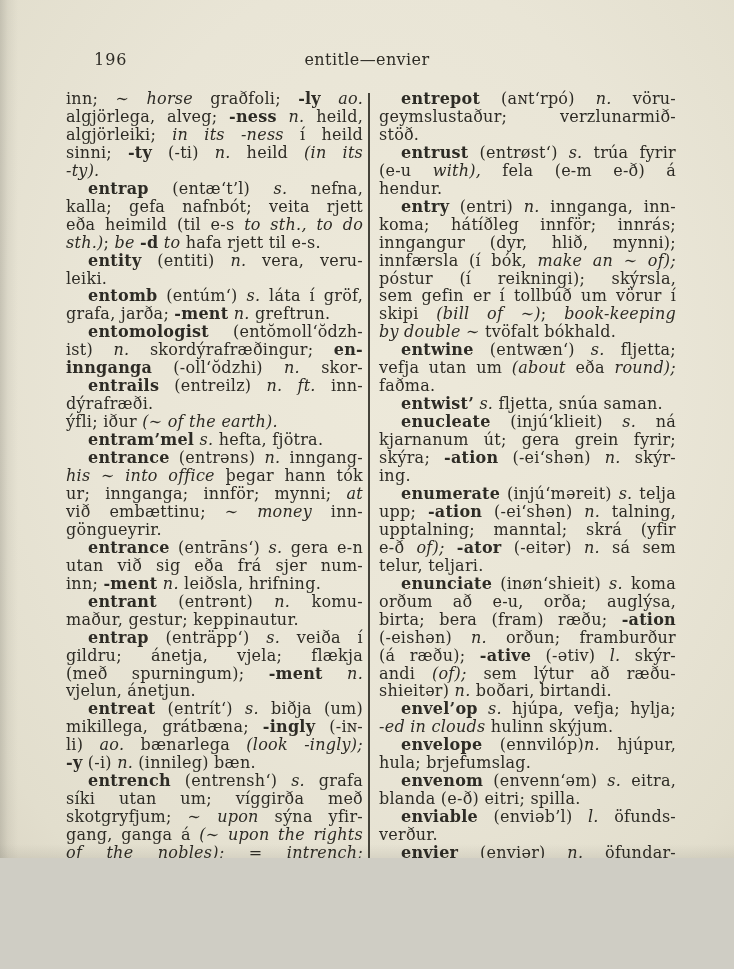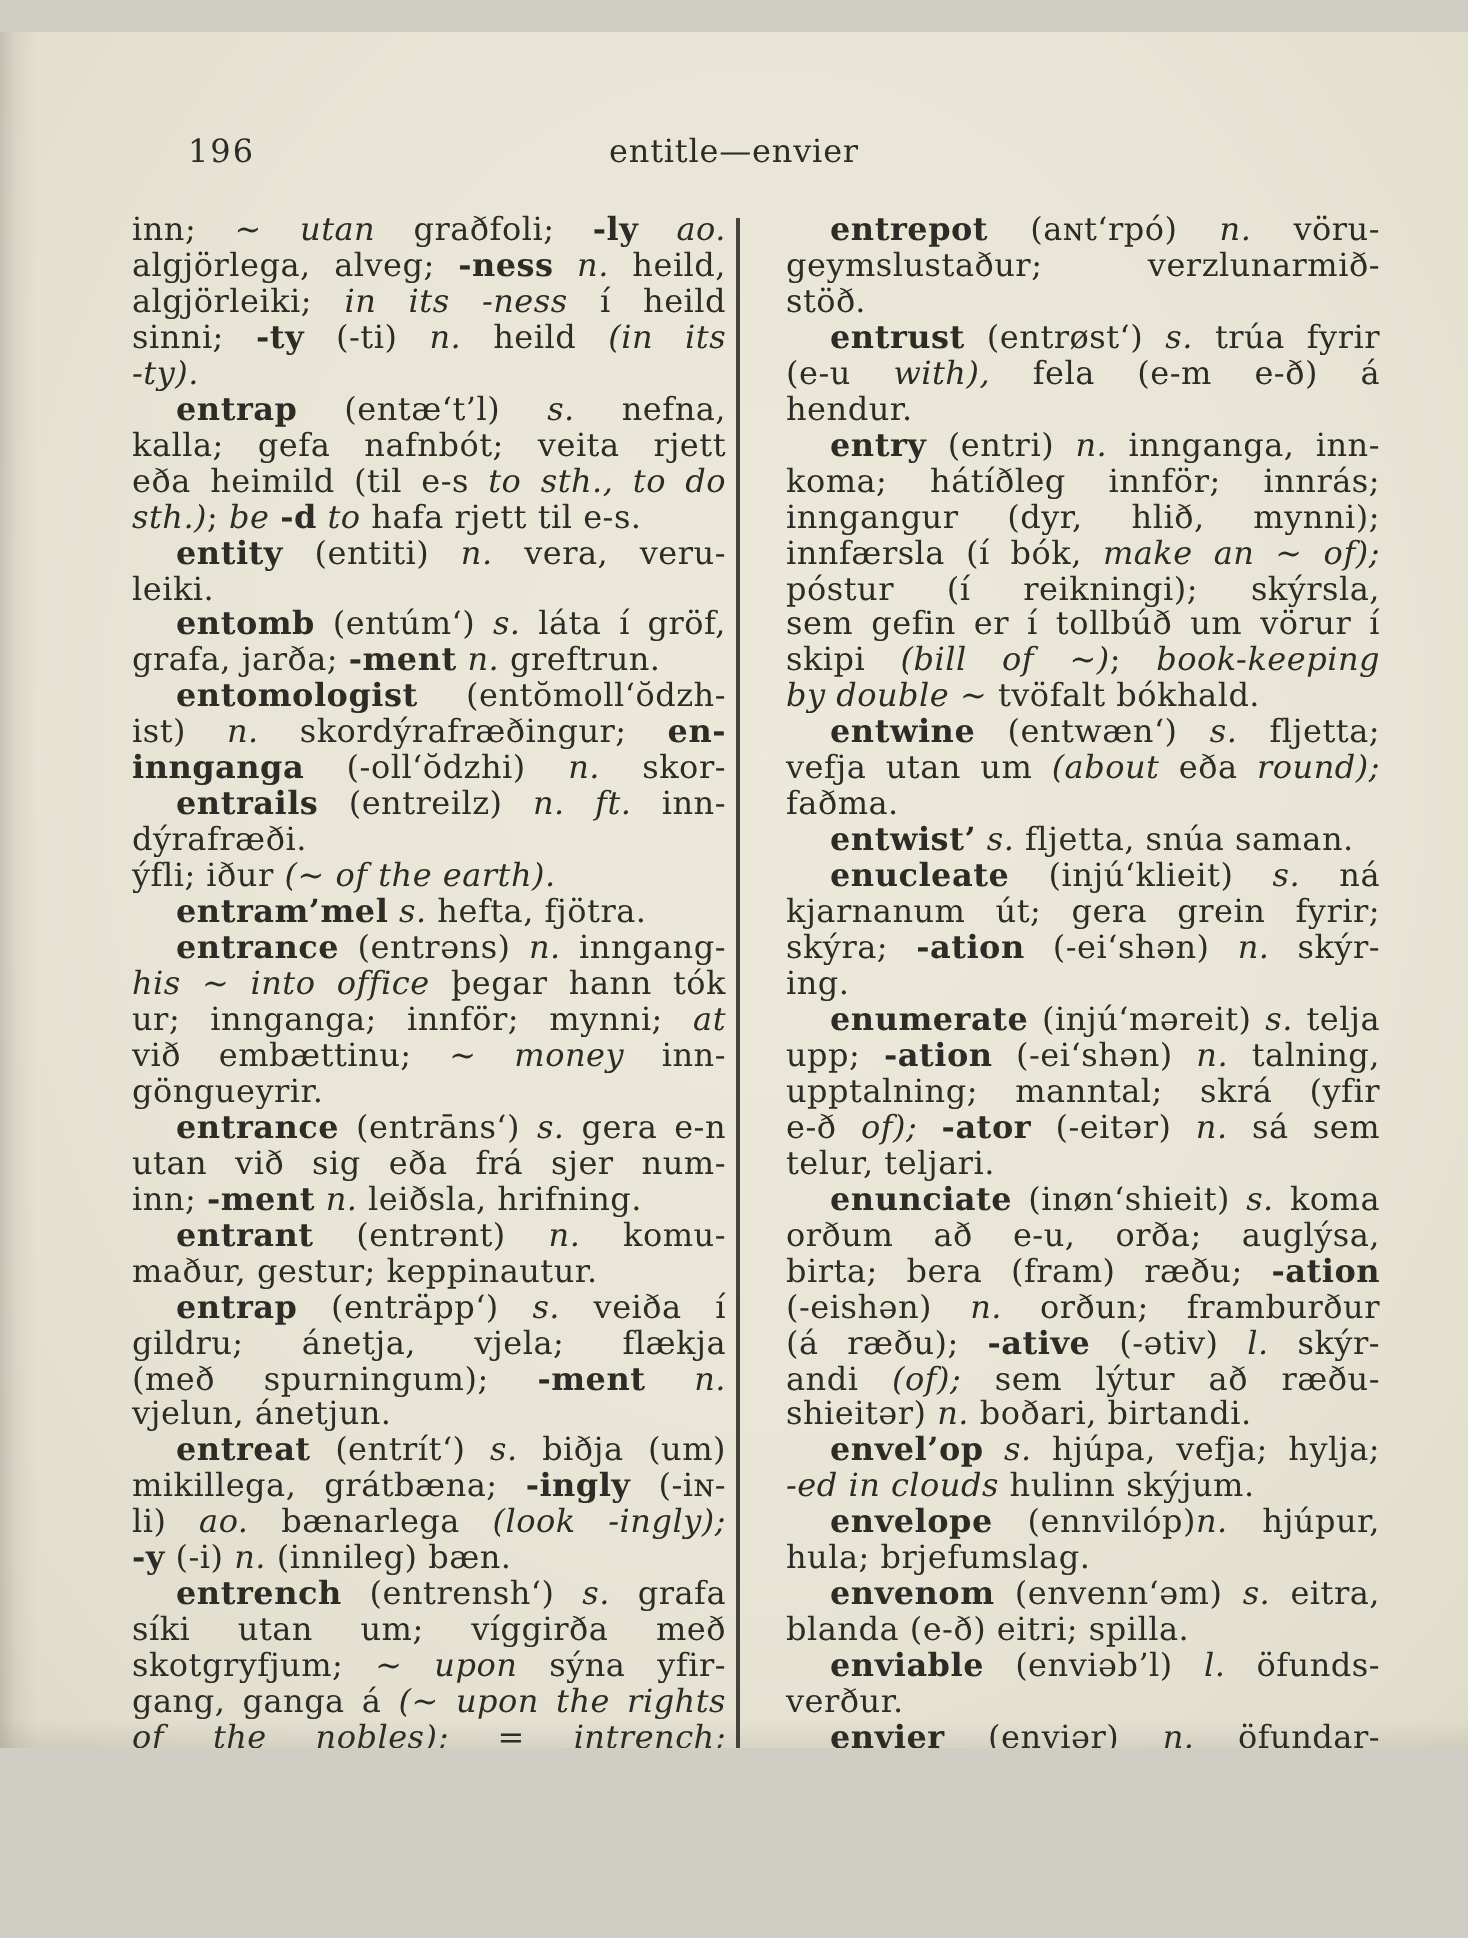--- a/index.html
+++ b/index.html
@@ -1,19 +1,19 @@
 <!DOCTYPE html>
 <html><head>
 <meta charset="utf-8">
 <style>
   html,body { margin:0; padding:0; background:#cfcdc4; }
   .page {
     position:relative;
     width:734px; height:858px;
-    margin:16px auto;
+    margin:0 auto;
     background:
       linear-gradient(90deg, rgba(125,123,112,.30) 0px, rgba(125,123,112,.10) 8px, rgba(125,123,112,0) 18px),
       linear-gradient(0deg, rgba(125,123,112,.14) 0px, rgba(125,123,112,0) 14px),
       radial-gradient(ellipse at 52% 42%, #ede9da 0%, #e9e5d6 55%, #e2decd 90%, #ddd8c7 100%);
     font-family:"DejaVu Serif","Liberation Serif",serif;
     color:#2d2b25;
     overflow:hidden;
     text-decoration:underline;
   }
   .page-number {
@@ -22,39 +22,39 @@
   }
   .guide-words {
     position:absolute; left:0; right:0; top:50px;
     text-align:center; font-size:16px; letter-spacing:0.4px;
   }
   .col {
     position:absolute; top:90px; width:297px;
     font-size:16px; line-height:17.95px; letter-spacing:0.25px;
   }
   .col-left  { left:66px; }
-  .col-right { left:393px; }
+  .col-right { left:379px; }
   .divider {
     position:absolute; left:368px; top:93px;
     width:1.5px; height:816px; background:#45433a;
   }
   .line { text-align:justify; text-align-last:justify; }
   .line.end { text-align-last:left; }
   .line.ind { text-indent:22px; }
   .b { font-weight:bold; }
   .i { font-style:italic; }
 </style>
 </head>
 <body>
 
 <div class="page">
   <div class="page-number">196</div>
   <div class="guide-words">entitle—envier</div>
   <div class="col col-left">
-      <div class="line"><span>inn; ∼ </span><span class="i">utan</span><span> graðfoli; </span><span class="b">-ly</span><span> </span><span class="i">ao.</span></div>
+      <div class="line"><span>inn; ∼ </span><span class="i">horse</span><span> graðfoli; </span><span class="b">-ly</span><span> </span><span class="i">ao.</span></div>
       <div class="line"><span>algjörlega, alveg; </span><span class="b">-ness</span><span> </span><span class="i">n.</span><span> heild,</span></div>
       <div class="line"><span>algjörleiki; </span><span class="i">in its -ness</span><span> í heild</span></div>
       <div class="line"><span>sinni; </span><span class="b">-ty</span><span> (-ti) </span><span class="i">n.</span><span> heild </span><span class="i">(in its</span></div>
       <div class="line end"><span class="i">-ty).</span></div>
       <div class="line ind"><span class="b">entrap</span><span> (entæ‘t’l) </span><span class="i">s.</span><span> nefna,</span></div>
       <div class="line"><span>kalla; gefa nafnbót; veita rjett</span></div>
       <div class="line"><span>eða heimild (til e-s </span><span class="i">to sth., to do</span></div>
       <div class="line end"><span class="i">sth.)</span><span>; </span><span class="i">be</span><span> </span><span class="b">-d</span><span> </span><span class="i">to</span><span> hafa rjett til e-s.</span></div>
       <div class="line ind"><span class="b">entity</span><span> (entiti) </span><span class="i">n.</span><span> vera, veru-</span></div>
       <div class="line end"><span>leiki.</span></div>

